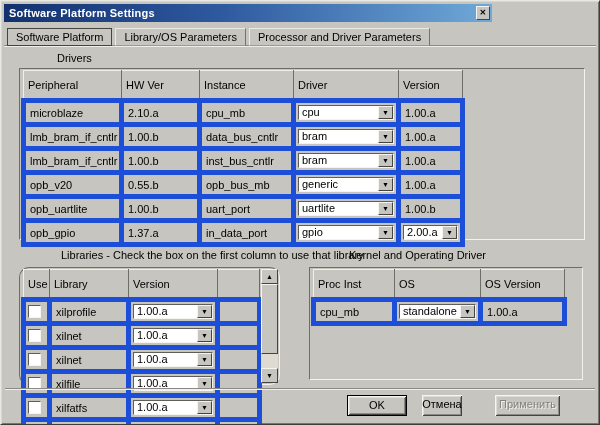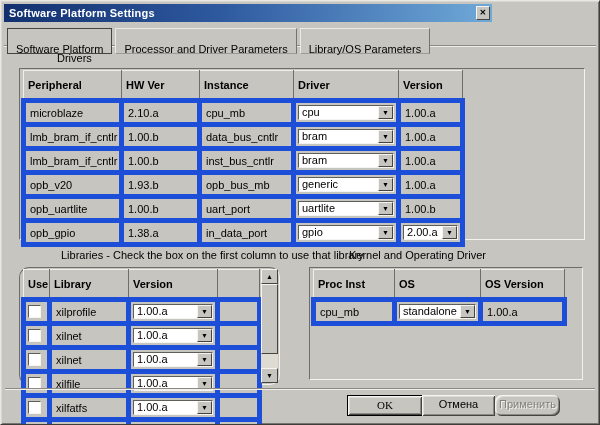--- a/index.html
+++ b/index.html
@@ -15,30 +15,30 @@
     font-size:11px;color:#000;overflow:hidden;}
   .titlebar{position:absolute;left:3px;top:3px;width:488px;height:18px;
     background:linear-gradient(90deg,var(--titlebar_start),#2f5aa0 45%,var(--titlebar_end));
     color:#fff;font-weight:bold;line-height:18px;padding-left:5px;letter-spacing:.2px;}
   .closebtn{position:absolute;right:2px;top:2px;width:14px;height:14px;background:var(--dialog_bg);
     border-top:1px solid #f5f4f0;border-left:1px solid #f5f4f0;border-right:1px solid #45443f;border-bottom:1px solid #45443f;
     display:flex;align-items:center;justify-content:center;font-size:8px;font-weight:bold;color:#000;cursor:pointer;}
   .tabline{position:absolute;left:3px;right:3px;top:44px;height:1px;background:var(--mid);}
   .tabline2{position:absolute;left:3px;right:3px;top:45px;height:1px;background:#efeeea;}
   .tabs{position:absolute;left:6px;top:27px;height:18px;display:flex;align-items:stretch;z-index:2;}
-  .tab{padding:12px 8px;line-height:16px;white-space:nowrap;cursor:pointer;}
+  .tab{padding:0 8px;line-height:16px;white-space:nowrap;cursor:pointer;}
   .tab.active{border:1px solid var(--darker);background:var(--dialog_bg);font-weight:normal;}
   .tab.inactive{margin-left:3px;border-top:1px solid #eceae4;border-left:1px solid #eceae4;
     border-right:1px solid #74736e;border-bottom:1px solid #9b9a94;background:var(--dialog_bg);}
   .grouplabel{position:absolute;white-space:nowrap;margin-left:36px;}
   .sunken{position:absolute;background:var(--dialog_bg);
     border-top:1px solid var(--dark);border-left:1px solid var(--dark);
     border-bottom:1px solid var(--lite);border-right:1px solid var(--lite);}
   table{border-collapse:collapse;table-layout:fixed;}
-  th{background:var(--dialog_bg);font-weight:bold;text-align:left;padding:0 4px;
+  th{background:var(--dialog_bg);font-weight:normal;text-align:left;padding:0 4px;
     border:1px solid;border-color:#f0efeb #6e6d68 #6e6d68 #f0efeb;height:30px;overflow:hidden;white-space:nowrap;}
   td{border:5px solid #1d4ed8;padding:0 4px;height:15px;overflow:hidden;white-space:nowrap;background:var(--dialog_bg);}
   td.combo-cell{padding:2px;}
   .combo{display:flex;height:100%;background:var(--white);
     border-top:1px solid #5f5e59;border-left:1px solid #5f5e59;
     border-bottom:1px solid #f4f3ef;border-right:1px solid #f4f3ef;cursor:pointer;}
   .combo .ctxt{flex:1;padding:0 3px;line-height:13px;overflow:hidden;}
   .cbtn{width:15px;background:var(--dialog_bg);display:flex;align-items:center;justify-content:center;
     border-top:1px solid #f5f4f0;border-left:1px solid #f5f4f0;border-right:1px solid #45443f;border-bottom:1px solid #45443f;
     font-size:7px;line-height:7px;color:#000;}
@@ -50,40 +50,40 @@
   .sbtn{position:absolute;left:0;width:17px;height:15px;background:var(--dialog_bg);
     border-top:1px solid #f5f4f0;border-left:1px solid #f5f4f0;border-right:1px solid #45443f;border-bottom:1px solid #45443f;
     display:flex;align-items:center;justify-content:center;font-size:7px;line-height:7px;cursor:pointer;}
   .sthumb{position:absolute;left:0;width:17px;background:var(--dialog_bg);
     border-top:1px solid #f5f4f0;border-left:1px solid #f5f4f0;border-right:1px solid #45443f;border-bottom:1px solid #45443f;cursor:grab;}
   .sep1{position:absolute;left:4px;right:4px;top:387px;height:1px;background:var(--mid);}
   .sep2{position:absolute;left:4px;right:4px;top:388px;height:1px;background:#f0efeb;}
   .btn{position:absolute;top:394px;height:21px;background:var(--dialog_bg);text-align:center;line-height:19px;cursor:pointer;
     box-shadow:inset 1px 1px 0 #f5f4f0, inset -1px -1px 0 #45443f, inset 2px 2px 0 #dcdbd5, inset -2px -2px 0 #8a8984;}
   .btn.default{border:1px solid #000;}
-  .btn.disabled{color:#84837e;text-shadow:1px 1px 0 #f0efeb;cursor:default;border-radius:7px;}
+  .btn.disabled{color:#84837e;text-shadow:1px 1px 0 #f0efeb;cursor:default;}
 </style>
 </head>
 <body>
 
 <div class="dialog">
 
   <div class="titlebar">
     <span>Software Platform Settings</span>
     <div class="closebtn">
       <span>✕</span>
     </div>
   </div>
 
   <div class="tabline"></div>
   <div class="tabline2"></div>
   <div class="tabs">
     <div class="tab active">Software Platform</div>
+    <div class="tab inactive">Library/OS Parameters</div>
     <div class="tab inactive">Processor and Driver Parameters</div>
-    <div class="tab inactive">Library/OS Parameters</div>
   </div>
 
   <div class="grouplabel" style="left:20px;top:51px;">Drivers</div>
   <div class="sunken" style="left:18px;top:67px;width:566px;height:172px;">
     <table style="position:absolute;left:1px;top:1px;width:439px;">
       <colgroup>
           <col style="width:98px">
           <col style="width:78px">
           <col style="width:94px">
           <col style="width:105px">
@@ -128,21 +128,21 @@
         <td class="combo-cell">
               <div class="combo">
                 <span class="ctxt">bram</span>
                 <span class="cbtn">▼</span>
               </div>
             </td>
         <td>1.00.a</td>
       </tr>
       <tr>
         <td>opb_v20</td>
-        <td>1.93.b</td>
+        <td>0.55.b</td>
         <td>opb_bus_mb</td>
         <td class="combo-cell">
               <div class="combo">
                 <span class="ctxt">generic</span>
                 <span class="cbtn">▼</span>
               </div>
             </td>
         <td>1.00.a</td>
       </tr>
       <tr>
@@ -152,21 +152,21 @@
         <td class="combo-cell">
               <div class="combo">
                 <span class="ctxt">uartlite</span>
                 <span class="cbtn">▼</span>
               </div>
             </td>
         <td>1.00.b</td>
       </tr>
       <tr>
         <td>opb_gpio</td>
-        <td>1.38.a</td>
+        <td>1.37.a</td>
         <td>in_data_port</td>
         <td class="combo-cell">
               <div class="combo">
                 <span class="ctxt">gpio</span>
                 <span class="cbtn">▼</span>
               </div>
             </td>
         <td class="combo-cell">
               <div class="combo">
                 <span class="ctxt">2.00.a</span>
@@ -308,17 +308,17 @@
               </div>
             </td>
         <td>1.00.a</td>
       </tr>
     </tbody>
       </table>
   </div>
 
   <div class="sep1"></div>
   <div class="sep2"></div>
-  <div class="btn default" style="left:346px;width:76px;font-family:Liberation Serif, serif;">OK</div>
-  <div class="btn" style="left:421px;width:73px;">Отмена</div>
+  <div class="btn default" style="left:346px;width:60px;">OK</div>
+  <div class="btn" style="left:421px;width:40px;">Отмена</div>
   <div class="btn disabled" style="left:494px;width:65px;">Применить</div>
 
 </div>
 
 </body></html>

